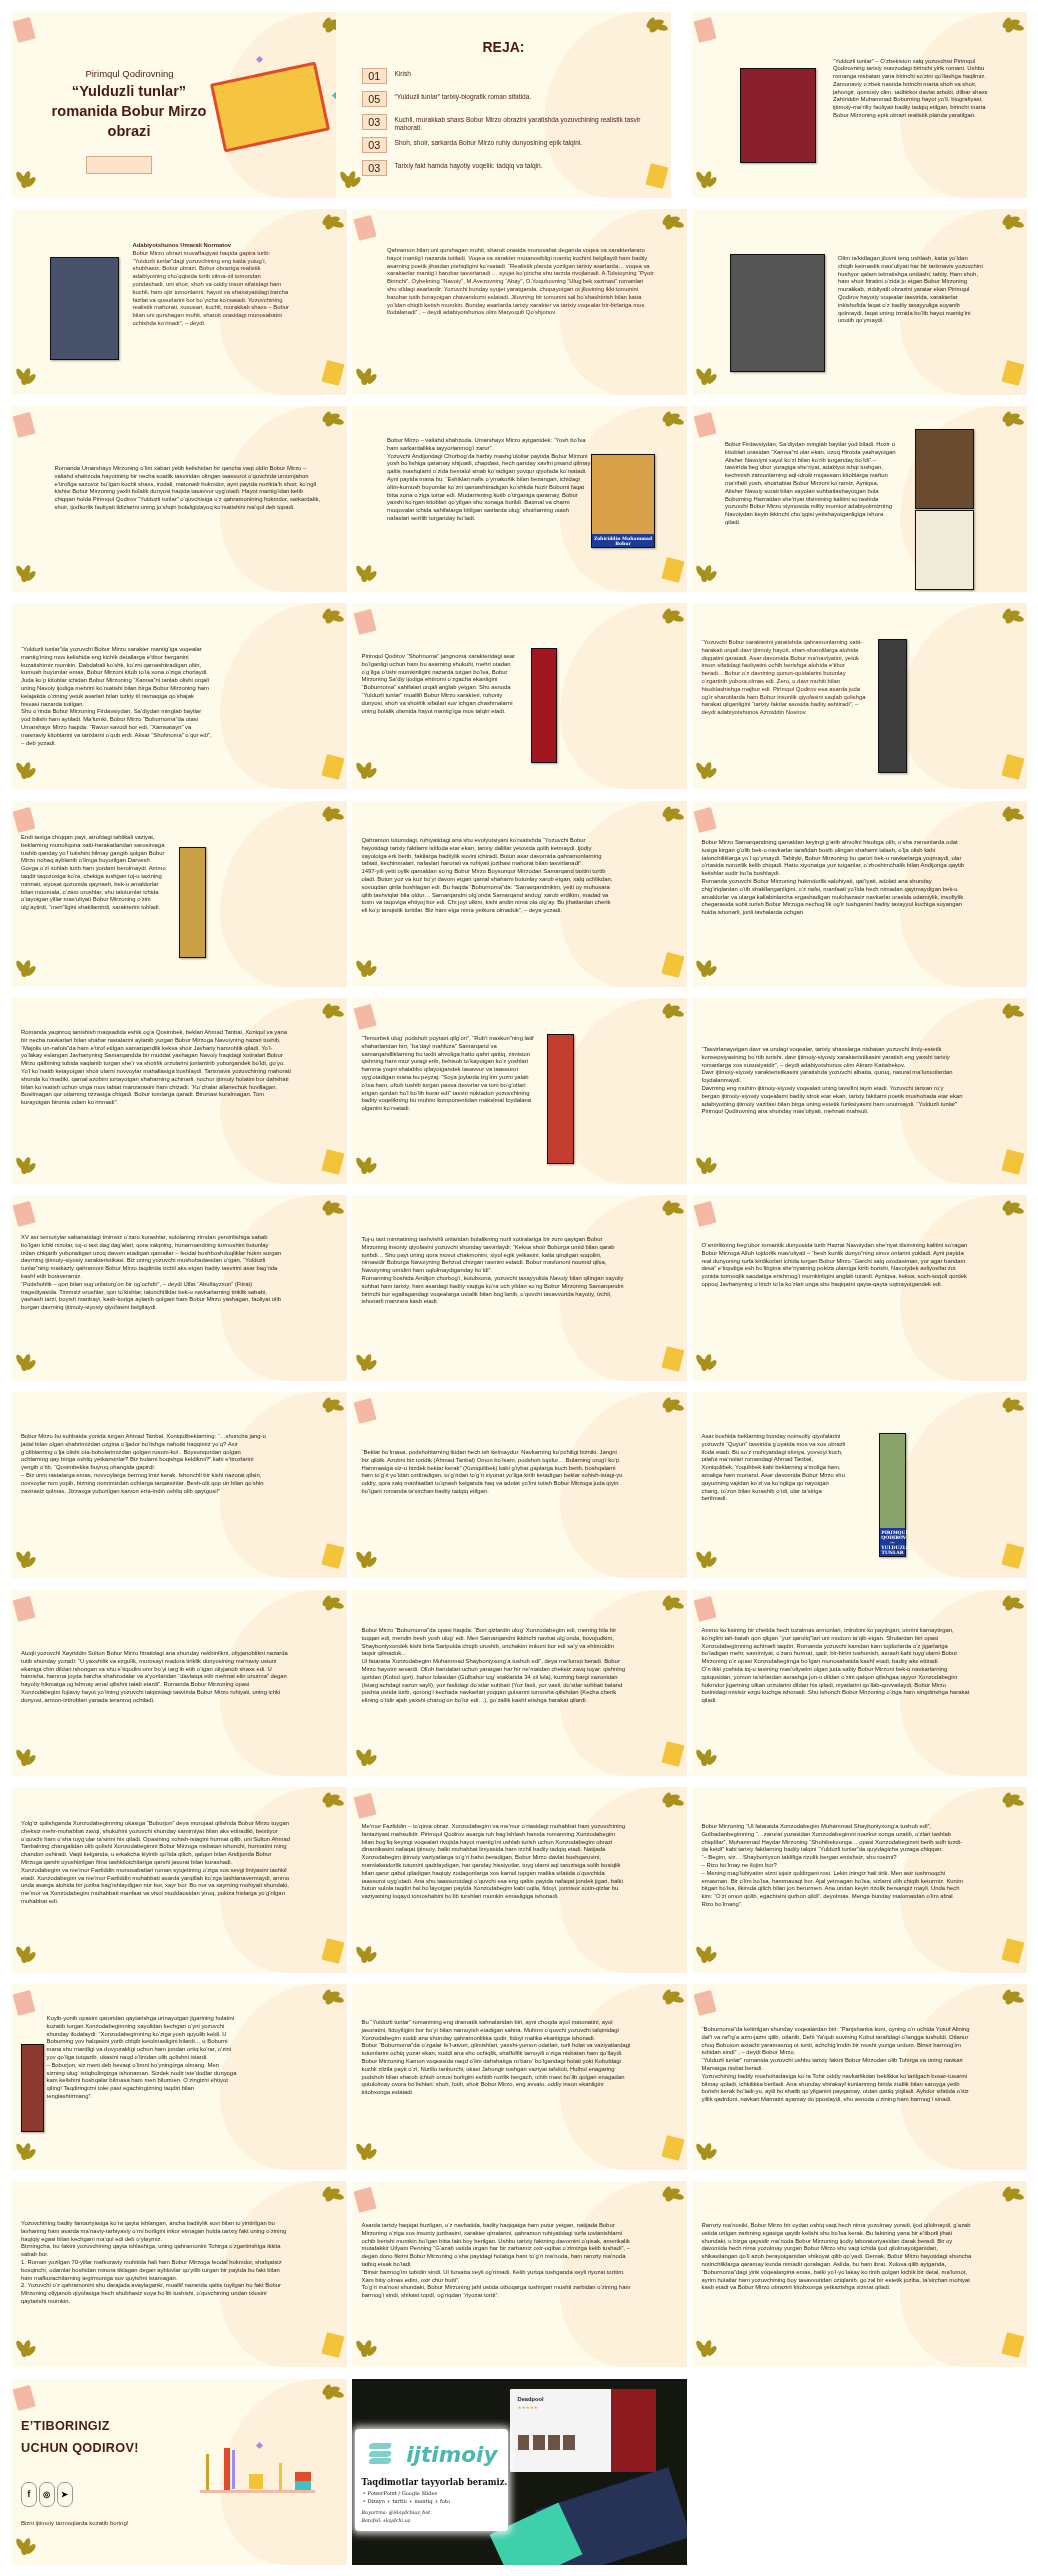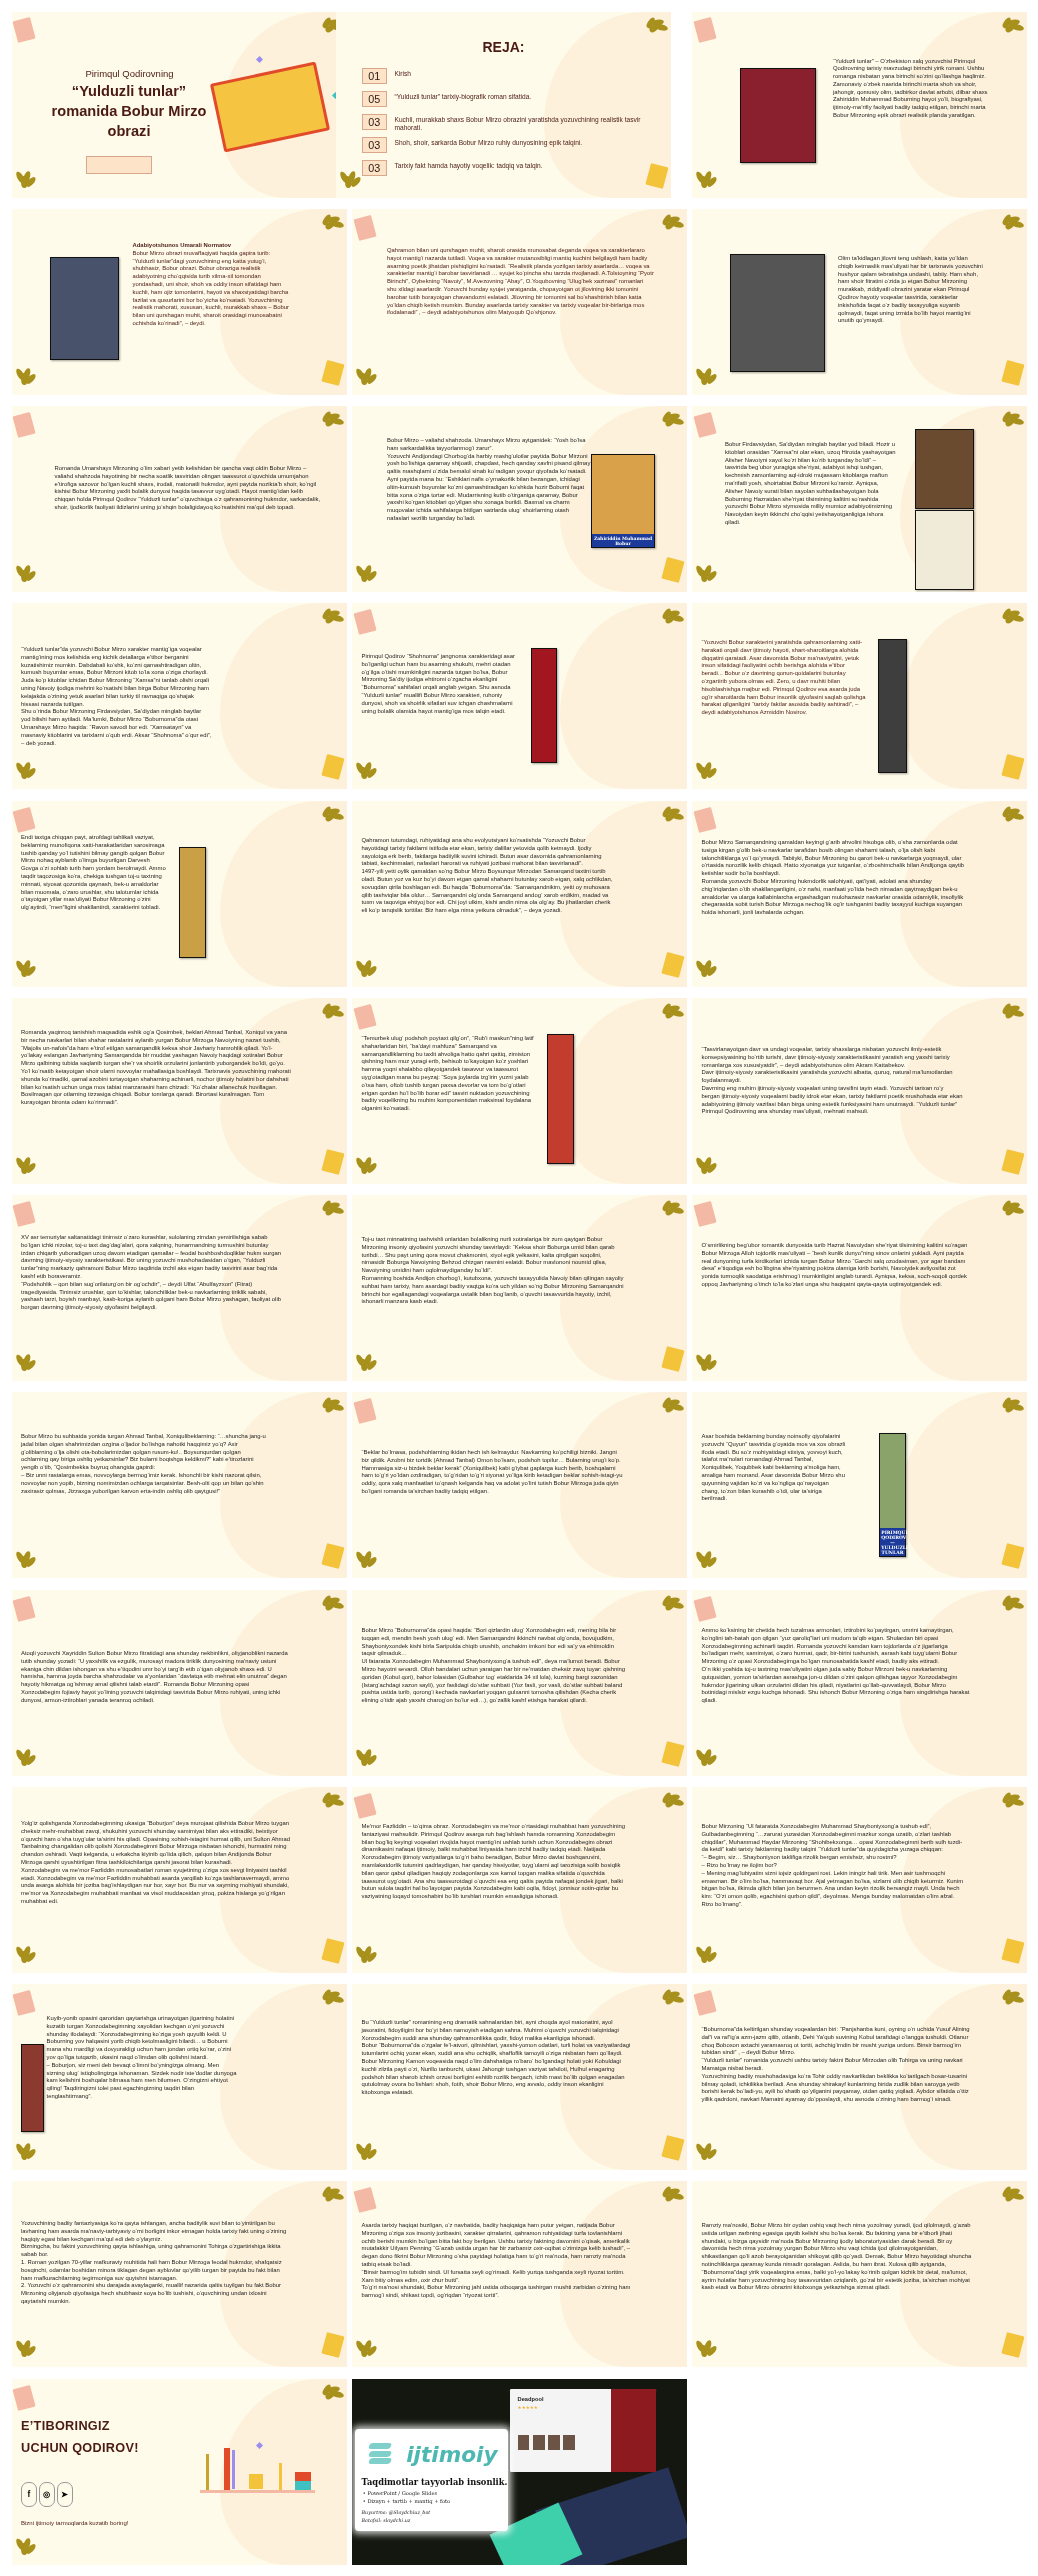--- a/index.html
+++ b/index.html
@@ -715,21 +715,21 @@
         <div class="av" style="left: 38px;"></div>
         <div class="av" style="left: 53px;"></div>
       </div>
       <div class="ad-card">
         <div class="ad-logoicon">
           <div></div>
           <div></div>
           <div></div>
         </div>
         <div class="ad-logo">ijtimoiy</div>
-        <div class="ad-head">Taqdimotlar tayyorlab insonlik.</div>
+        <div class="ad-head">Taqdimotlar tayyorlab beramiz.</div>
         <div class="ad-li" style="top: 61px;"><span>•  </span><span>PowerPoint / Google Slides</span></div>
         <div class="ad-li" style="top: 69px;"><span>•  </span><span>Dizayn + tartib + mantiq + foto</span></div>
         <div class="ad-foot" style="top: 81px;">Buyurtma: @Slaydchiuz_bot</div>
         <div class="ad-foot" style="top: 89px;">Batafsil: slaydchi.uz</div>
       </div>
     </section>
   </div>
 
 
 </body></html>

